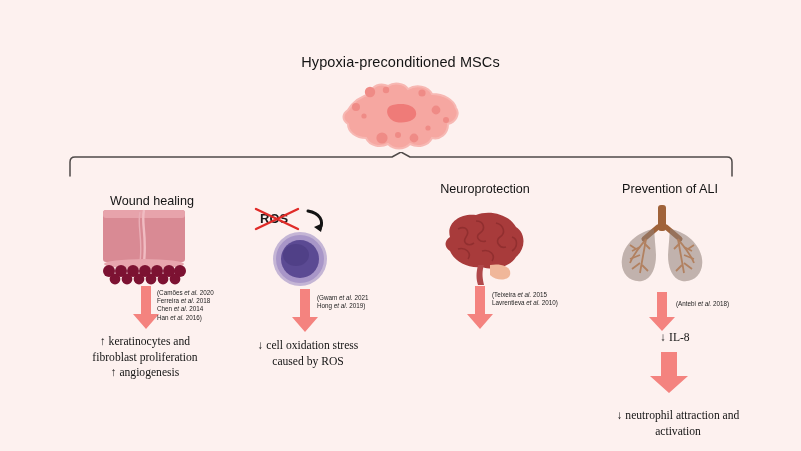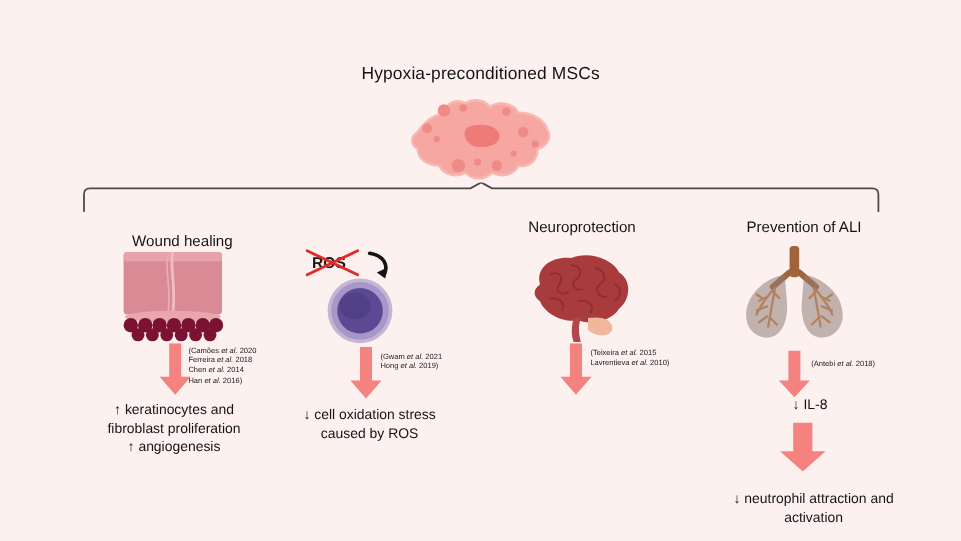--- a/index.html
+++ b/index.html
@@ -73,21 +73,21 @@
     font-size:11.6px;
     line-height:15.5px;
     color:#141414;
   }
   #out-0{left:48px;top:334px;width:194px;}
   #out-1{left:222px;top:338px;width:172px;}
   #out-2{left:392px;top:332px;width:180px;}
   #out-3{left:600px;top:330px;width:150px;}
   #out-4{left:578px;top:408px;width:200px;}
 
-  .nowrapline{white-space:nowrap;}
+  .nowrapline{white-space:nowrap;font-family:Liberation Serif, serif;}
 </style>
 </head>
 <body>
 
 <div id="figure">
 
   <div class="abs" id="fig-title">Hypoxia-preconditioned MSCs</div>
 
   <div class="abs" id="msc-cell">
     <svg width="128" height="72" viewBox="0 0 128 72">

